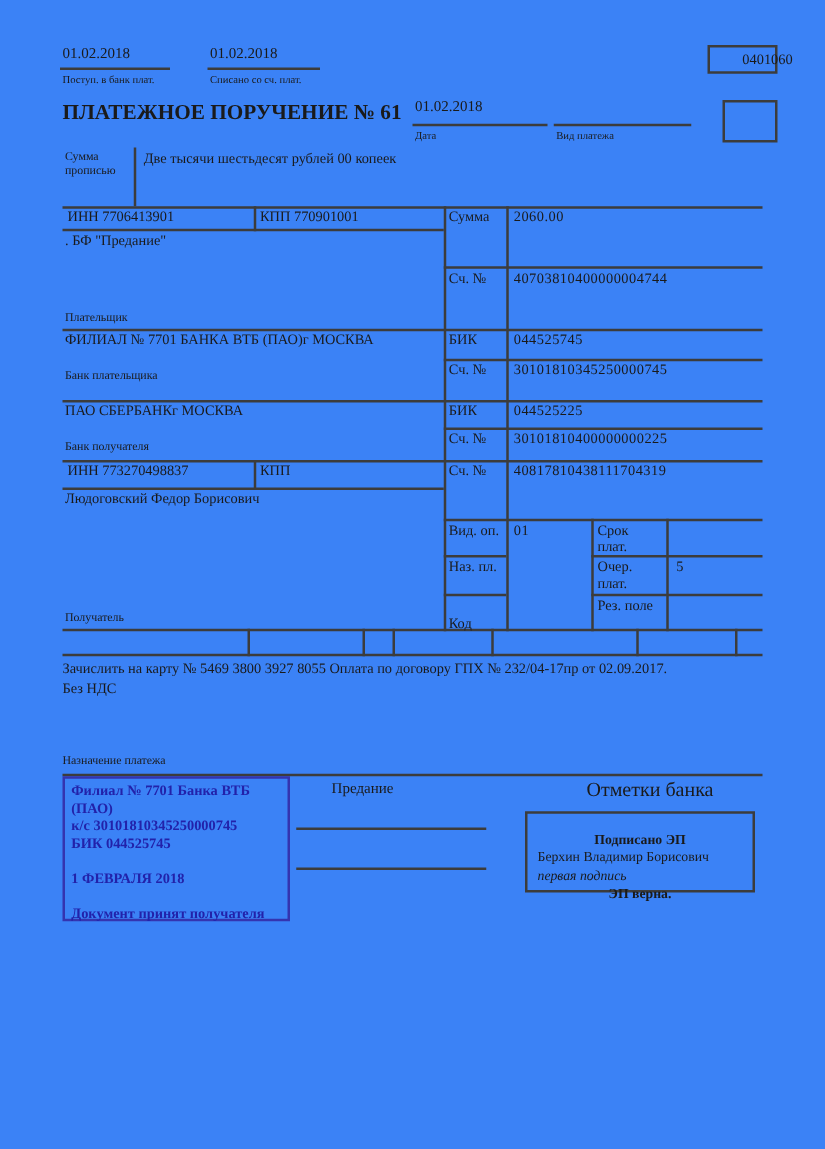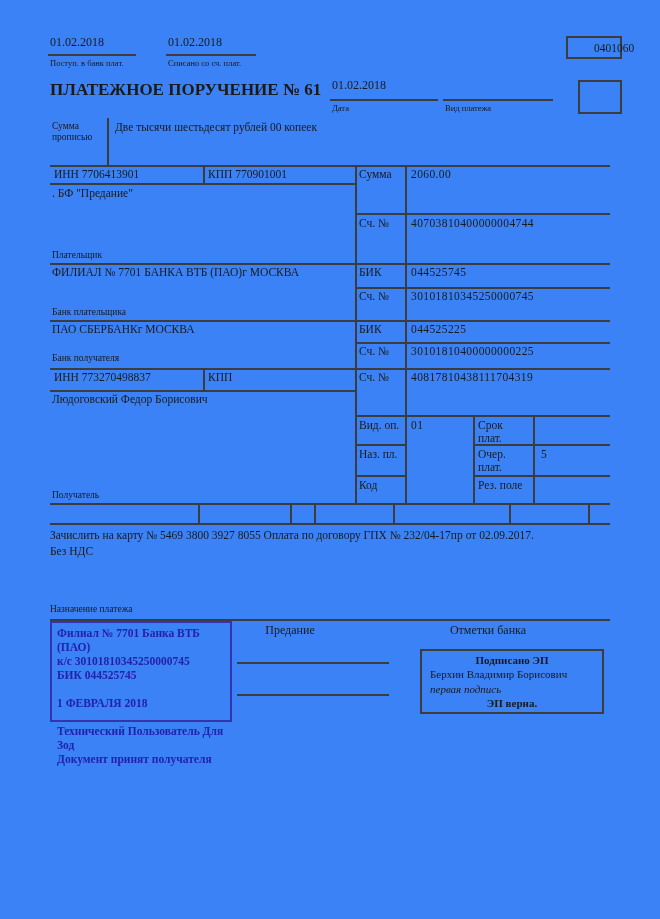--- a/index.html
+++ b/index.html
@@ -9,26 +9,26 @@
   .num{letter-spacing:.4px;}
   .date{font-size:12px;}
   .lbl{font-size:8.5px;}
   .seclbl{font-size:9.5px;}
   .wrap{white-space:normal;}
   .title{font-family:Liberation Serif, serif;font-weight:bold;font-size:17px;}
   .hl{position:absolute;height:2px;background:#3c3c3c;}
   .vl{position:absolute;width:2px;background:#3c3c3c;}
   .box{position:absolute;border:2px solid #3c3c3c;box-sizing:border-box;padding-left:40px;}
   .codebox{display:flex;align-items:center;justify-content:center;font-size:11.5px;}
-  .bluebox{position:absolute;left:50px;top:621px;width:182px;height:101px;
+  .bluebox{position:absolute;left:50px;top:621px;width:182px;height:116px;
            border:2px solid #3434b0;box-sizing:border-box;padding:3px 5px;
            color:#2222aa;font-weight:bold;font-size:11.5px;line-height:1.22;}
   .bluebox div{min-height:14px;white-space:normal;}
   .stampbox{position:absolute;left:420px;top:649px;width:184px;height:65px;
-            border:2px solid #3c3c3c;box-sizing:border-box;padding:2px 8px;
+            border:2px solid #3c3c3c;box-sizing:border-box;padding:14px 8px;
             font-size:11px;line-height:1.3;}
   .ctr{text-align:center;}
   .b{font-weight:bold;}
   .i{font-style:italic;}
 </style>
 </head>
 <body>
 
 <div class="page">
 
@@ -94,21 +94,21 @@
   <div class="t" style="left:52px;top:187px;">. БФ "Предание"</div>
   <div class="t" style="left:359px;top:217px;">Сч. №</div>
   <div class="t num" style="left:411px;top:217px;">40703810400000004744</div>
   <div class="t seclbl" style="left:52px;top:250px;">Плательщик</div>
 
   <div class="t" style="left:52px;top:266px;">ФИЛИАЛ № 7701 БАНКА ВТБ (ПАО)г МОСКВА</div>
   <div class="t" style="left:359px;top:266px;">БИК</div>
   <div class="t num" style="left:411px;top:266px;">044525745</div>
   <div class="t" style="left:359px;top:290px;">Сч. №</div>
   <div class="t num" style="left:411px;top:290px;">30101810345250000745</div>
-  <div class="t seclbl" style="left:52px;top:307px;text-align:center;">Банк плательщика</div>
+  <div class="t seclbl" style="left:52px;top:296px;text-align:center;">Банк плательщика</div>
 
   <div class="t" style="left:52px;top:323px;">ПАО СБЕРБАНКг МОСКВА</div>
   <div class="t" style="left:359px;top:323px;">БИК</div>
   <div class="t num" style="left:411px;top:323px;">044525225</div>
   <div class="t" style="left:359px;top:345px;">Сч. №</div>
   <div class="t num" style="left:411px;top:345px;">30101810400000000225</div>
   <div class="t seclbl" style="left:52px;top:353px;">Банк получателя</div>
 
   <div class="t" style="left:54px;top:371px;">ИНН 773270498837</div>
   <div class="t" style="left:208px;top:371px;">КПП</div>
@@ -116,44 +116,43 @@
   <div class="t num" style="left:411px;top:371px;">40817810438111704319</div>
   <div class="t" style="left:52px;top:393px;">Людоговский Федор Борисович</div>
   <div class="t seclbl" style="left:52px;top:490px;">Получатель</div>
 
   <div class="t" style="left:359px;top:419px;">Вид. оп.</div>
   <div class="t num" style="left:411px;top:419px;">01</div>
   <div class="t wrap" style="left:478px;top:419px;width:48px;">Срок плат.</div>
   <div class="t" style="left:359px;top:448px;">Наз. пл.</div>
   <div class="t wrap" style="left:478px;top:448px;width:48px;">Очер. плат.</div>
   <div class="t" style="left:541px;top:448px;">5</div>
-  <div class="t" style="left:359px;top:479px;text-align:center;">Код</div>
+  <div class="t" style="left:359px;top:493px;text-align:center;">Код</div>
   <div class="t wrap" style="left:478px;top:479px;width:52px;">Рез. поле</div>
 
   <div class="t" style="left:50px;top:529px;">Зачислить на карту № 5469 3800 3927 8055 Оплата по договору ГПХ № 232/04-17пр от 02.09.2017.</div>
   <div class="t" style="left:50px;top:545px;">Без НДС</div>
   <div class="t seclbl" style="left:50px;top:604px;">Назначение платежа</div>
   <div class="hl" style="left:50px;top:619px;width:560px;"></div>
 
   <div class="bluebox">
     <div>Филиал № 7701 Банка ВТБ (ПАО)</div>
     <div>к/с 30101810345250000745</div>
     <div>БИК 044525745</div>
     <div></div>
     <div>1 ФЕВРАЛЯ 2018</div>
     <div></div>
-    <div>Технический Пользователь Для Зод</div>
     <div>Документ принят получателя</div>
   </div>
 
   <div class="t ctr" style="left:235px;top:624px;width:110px;font-size:12px;">Предание</div>
   <div class="hl" style="left:237px;top:662px;width:152px;"></div>
   <div class="hl" style="left:237px;top:694px;width:152px;"></div>
 
-  <div class="t ctr" style="left:408px;top:624px;width:160px;font-size:12px;">Отметки банка</div>
+  <div class="t ctr" style="left:440px;top:624px;width:160px;font-size:16px;">Отметки банка</div>
   <div class="stampbox">
     <div class="ctr b">Подписано ЭП</div>
     <div>Берхин Владимир Борисович</div>
     <div class="i">первая подпись</div>
     <div class="ctr b">ЭП верна.</div>
   </div>
 
 </div>
 
 </body></html>

